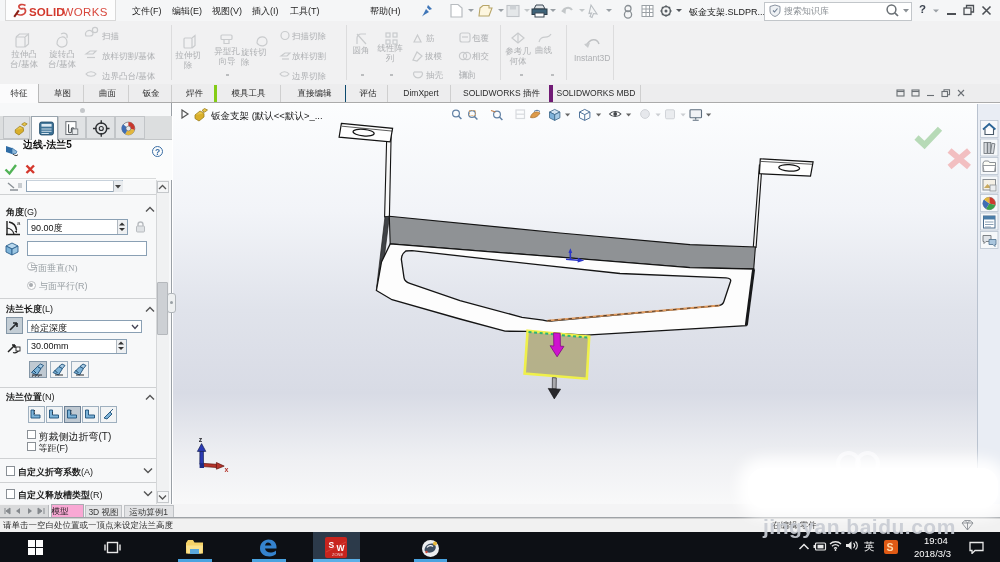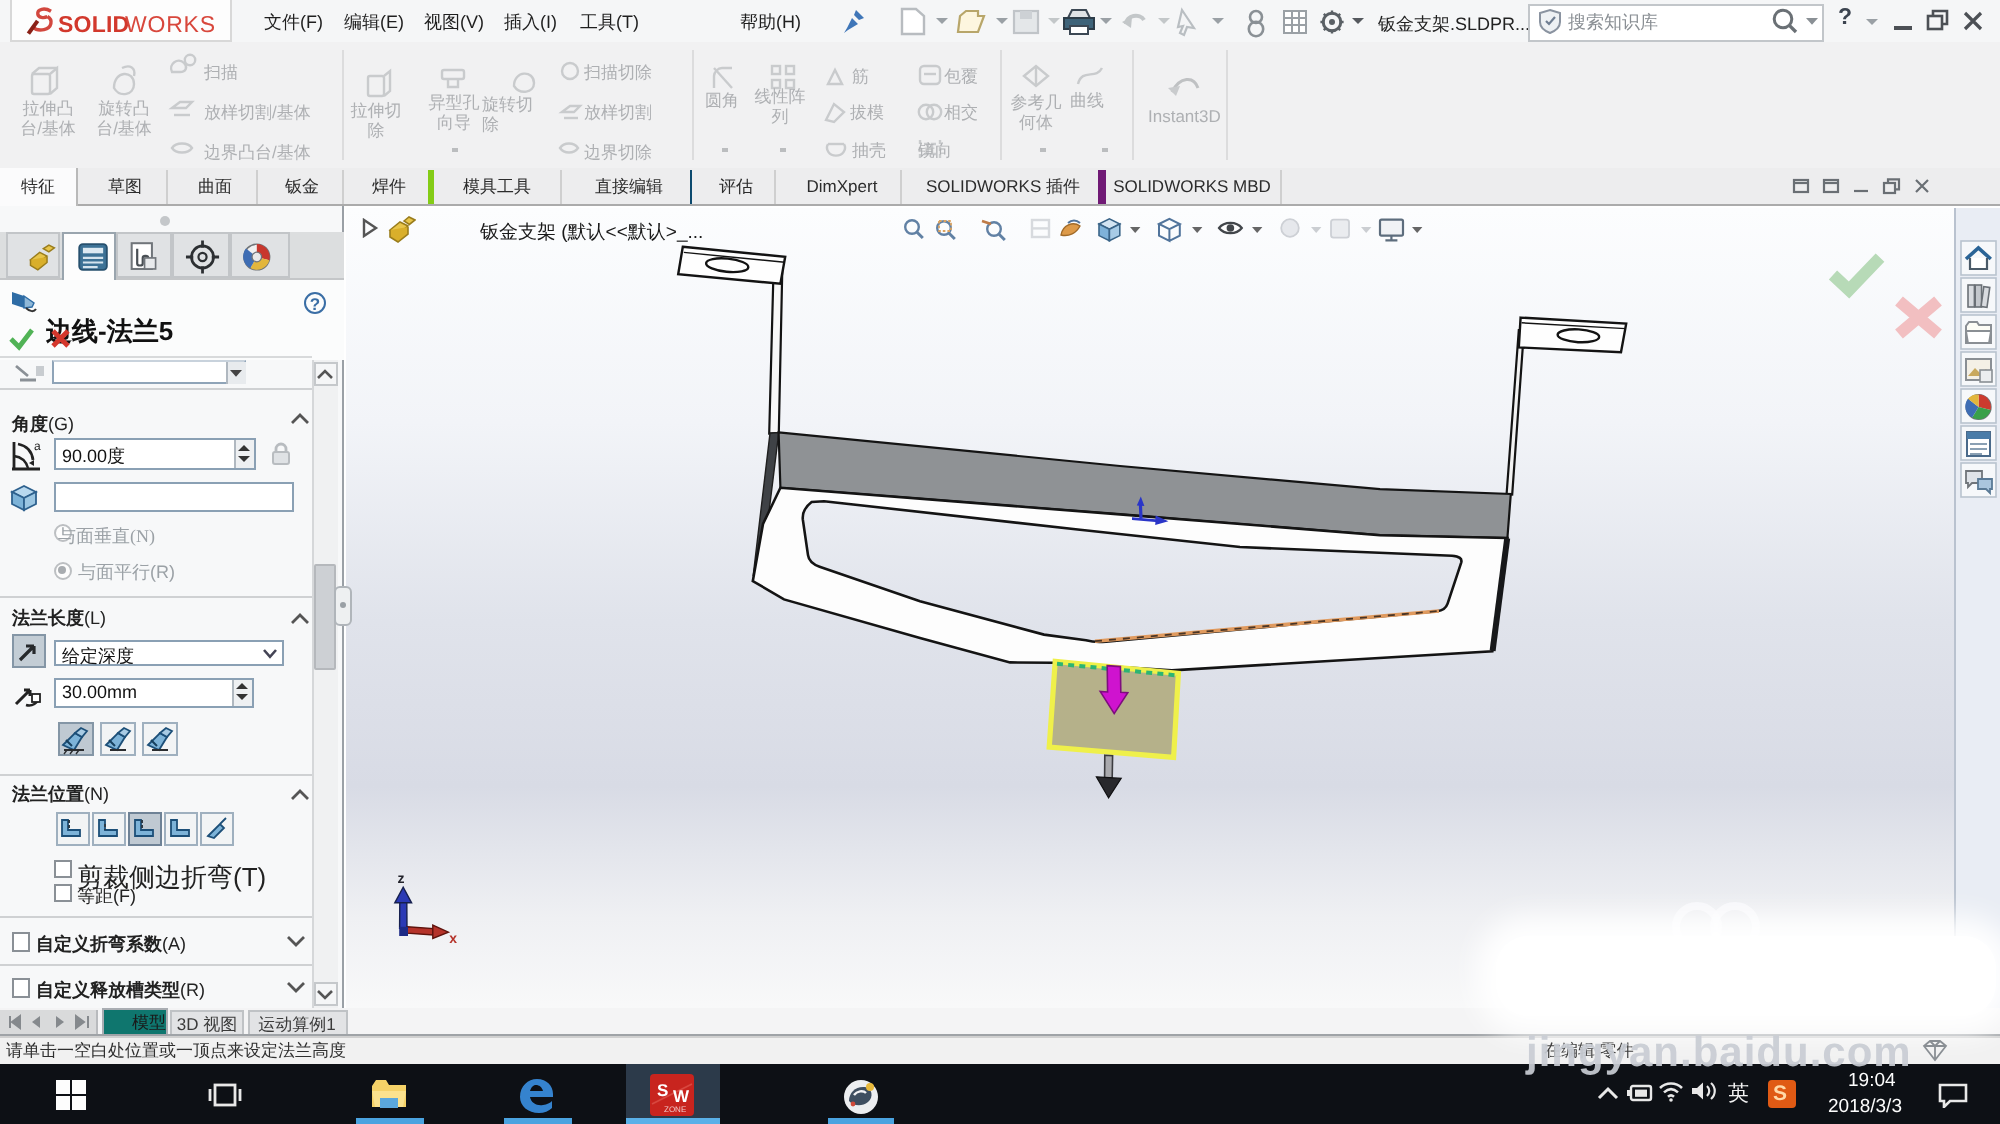--- a/index.html
+++ b/index.html
@@ -257,21 +257,21 @@
     <path d="M126.5,18.5 a7,7 0 0 1 -2.4,-10.6 l5.9,4.6 z" fill="#3e6db4"></path>
     <circle cx="130" cy="12.5" r="2.6" fill="#e8e8e8" stroke="#707478" stroke-width="0.7"></circle>
   </svg>
 
   <div class="a" style="left:0;top:37px;width:172px;height:40px;background:#fbfcfc;"></div>
   <svg class="a" style="left:4px;top:40px" width="16" height="16" viewBox="0 0 16 16">
     <path d="M2,3 l6,2 v6 l-6,-2 z" fill="#2e6ca5"></path>
     <path d="M8,5 l5,3.5 -1,2 -4,0.5 z" fill="#8fb8d8" stroke="#2e6ca5" stroke-width="0.7"></path>
     <path d="M9,11 c2,2 4,2 5,0.5" fill="none" stroke="#333" stroke-width="1"></path>
   </svg>
-  <div class="a txt" style="left:23px;top:54px;font-size:13px;font-weight:bold;color:#111;">边线-法兰5</div>
+  <div class="a txt" style="left:23px;top:35px;font-size:10px;font-weight:bold;color:#111;">边线-法兰5</div>
   <div class="a" style="left:152px;top:43px;width:11px;height:11px;border:1.4px solid #3a6ea5;border-radius:50%;color:#3a6ea5;font-size:8.5px;font-weight:bold;text-align:center;line-height:10px;box-sizing:border-box;">?</div>
   <svg class="a" style="left:4px;top:59px" width="40" height="14" viewBox="0 0 40 14">
     <path d="M1.5,7.5 l4,4 6.5,-8.5" fill="none" stroke="#51b356" stroke-width="2.4"></path>
     <path d="M22.5,3.5 l7.5,7.5 m0,-7.5 l-7.5,7.5" stroke="#d4372c" stroke-width="2.4"></path>
   </svg>
   <div class="a" style="left:0;top:75px;width:156px;height:1px;background:#d8dadb;"></div>
 
   <svg class="a" style="left:7px;top:78px" width="16" height="11" viewBox="0 0 16 11">
       <path d="M1,2 l6,5 M3,9 h8" stroke="#8a9096" stroke-width="1.4" fill="none"></path>
       <rect x="11" y="2" width="4" height="5" fill="#c8ccd0"></rect>
@@ -377,21 +377,21 @@
     <g stroke="#1c4f78" stroke-width="0.9" fill="#7db3d8">
       <path d="M3,4 v8 h9 v-3 h-6 v-5 z"></path>
       <path d="M21,4 v8 h9 v-3 h-6 v-5 z" transform="translate(0.5,0)"></path>
       <path d="M39.5,4 v8 h9 v-3 h-6 v-5 z"></path>
       <path d="M57.5,4 v8 h9 v-3 h-6 v-5 z"></path>
       <path d="M76,12 l6,-6 2,2 -5,5 z M82,6 l3,-3"></path>
     </g>
     <path d="M6.5,4 v5 M24.5,6 v3 M43,4 v5" stroke="#2c3a46" stroke-width="1" stroke-dasharray="1.5,1"></path>
   </svg>
   <div class="a" style="left:27px;top:327px;width:9px;height:9px;background:#fff;border:1px solid #8a9096;box-sizing:border-box;"></div>
-  <div class="a txt" style="left:38.5px;top:327px;font-size:13px;color:#222;">剪裁侧边折弯(T)</div>
+  <div class="a txt" style="left:38.5px;top:327px;font-size:10px;color:#222;">剪裁侧边折弯(T)</div>
   <div class="a" style="left:27px;top:339px;width:9px;height:9px;background:#fff;border:1px solid #8a9096;box-sizing:border-box;"></div>
   <div class="a txt" style="left:38.5px;top:338.5px;font-size:9px;color:#222;">等距(F)</div>
   <div class="a" style="left:0;top:355px;width:156px;height:1px;background:#cfd1d3;"></div>
 
   <div class="a" style="left:5.5px;top:363px;width:9.5px;height:9.5px;background:#fff;border:1px solid #8a9096;box-sizing:border-box;"></div>
   <div class="a txt" style="left:18px;top:362.5px;font-size:9px;font-weight:bold;color:#222;">自定义折弯系数<span style="font-weight:normal">(A)</span></div>
   <svg class="a" style="left:143px;top:364px" width="10" height="7" viewBox="0 0 10 7">
       <path d="M1,1.5 l4,4 4,-4" fill="none" stroke="#555" stroke-width="1.4"></path>
     </svg>
   <div class="a" style="left:0;top:379px;width:156px;height:1px;background:#cfd1d3;"></div>
@@ -419,21 +419,21 @@
 <div id="viewport" style="position:absolute;left:173px;top:104px;width:804px;height:413px;background:linear-gradient(180deg,#fcfdfe 0%,#f2f4f8 26%,#e0e3eb 50%,#d8dbe5 70%,#eff0f3 86%,#fbfbfb 100%);overflow:hidden;">
 
   <svg class="a" style="left:7px;top:5px" width="10" height="10" viewBox="0 0 10 10">
       <path d="M2,1 l6,4 -6,4 z" fill="none" stroke="#555" stroke-width="1.2"></path>
     </svg>
   <svg class="a" style="left:20px;top:3px" width="15" height="15" viewBox="0 0 15 15">
     <path d="M2,8 l5,-4 4,2 -5,4 z" fill="#e8c54a" stroke="#9a7d1c" stroke-width="0.8"></path>
     <path d="M2,8 v3.5 l4,2.5 5,-4 v-3.5" fill="#d9af2b" stroke="#9a7d1c" stroke-width="0.8"></path>
     <path d="M9,3.5 l2.5,-2 3,1.5 -2.8,2.2 z" fill="#e8c54a" stroke="#9a7d1c" stroke-width="0.8"></path>
   </svg>
-  <div class="a txt" style="left:38px;top:6px;font-size:9.5px;color:#1a1a1a;margin-left:29px;">钣金支架 (默认&lt;&lt;默认&gt;_...</div>
+  <div class="a txt" style="left:38px;top:6px;font-size:9.5px;color:#1a1a1a;">钣金支架 (默认&lt;&lt;默认&gt;_...</div>
 
   <svg class="a" style="left:272px;top:3px" width="445" height="17" viewBox="0 0 445 17">
     <g fill="none" stroke="#51749b" stroke-width="1.2" opacity="0.9">
       <circle cx="11" cy="6.5" r="3.4"></circle>
         <path d="M13.4,9 l3,3" stroke-width="1.5"></path>
       <circle cx="27" cy="7" r="3.4"></circle>
         <path d="M29.4,9.5 l3,3" stroke-width="1.5"></path>
         <rect x="24.5" y="3.5" width="6" height="5" stroke="#d89a50" stroke-width="0.9" stroke-dasharray="1.3,1"></rect>
       <circle cx="52" cy="7.5" r="3.4"></circle>
         <path d="M54.4,10 l3,3" stroke-width="1.5"></path>
@@ -590,21 +590,21 @@
   <div class="a" style="left:0;top:504px;width:1000px;height:13.5px;background:#f4f4f5;border-bottom:1px solid #9fa3a7;box-sizing:border-box;"></div>
   <div class="a" style="left:0;top:504.5px;width:49px;height:12.5px;background:#d9dadb;border-right:1px solid #b8babd;box-sizing:border-box;"></div>
   <svg class="a" style="left:2px;top:506px" width="46" height="10" viewBox="0 0 46 10">
     <g fill="#85898d">
         <path d="M3,2 v6 M8,2 l-4,3 4,3 z" stroke="#85898d" stroke-width="1"></path>
         <path d="M18,2 l-4,3 4,3 z"></path>
         <path d="M26,2 l4,3 -4,3 z"></path>
         <path d="M36,2 l4,3 -4,3 z M42,2 v6" stroke="#85898d" stroke-width="1"></path>
       </g>
   </svg>
-  <div class="a" style="left:50.5px;top:504px;width:33.5px;height:13px;background:#0f766e;border:1px solid #a9adb2;border-bottom:none;font-size:8.5px;color:#1a1a1a;text-align:right;line-height:13px;box-sizing:border-box;">模型</div>
+  <div class="a" style="left:50.5px;top:504px;width:33.5px;height:13px;background:#f9a8d4;border:1px solid #a9adb2;border-bottom:none;font-size:8.5px;color:#1a1a1a;text-align:left;line-height:13px;box-sizing:border-box;">模型</div>
   <div class="a" style="left:85px;top:505px;width:37px;height:12px;background:#e2e3e5;border:1px solid #bfc2c5;border-bottom:none;font-size:8.5px;color:#3a3a3a;text-align:center;line-height:12px;box-sizing:border-box;">3D 视图</div>
   <div class="a" style="left:123.5px;top:505px;width:50px;height:12px;background:#e2e3e5;border:1px solid #bfc2c5;border-bottom:none;font-size:8.5px;color:#3a3a3a;text-align:center;line-height:12px;box-sizing:border-box;">运动算例1</div>
 
   <div class="a" style="left:0;top:517.5px;width:1000px;height:14px;background:#f1f1f1;border-top:1px solid #d0d0d0;box-sizing:border-box;"></div>
   <div class="a txt" style="left:3px;top:520px;font-size:8.5px;color:#2f2f2f;z-index:6;">请单击一空白处位置或一顶点来设定法兰高度</div>
   <div class="a txt" style="left:772px;top:519.5px;font-size:8.5px;color:#3f3f3f;z-index:6;">在编辑 零件</div>
   <svg class="a" style="left:959px;top:518.5px;z-index:6" width="16" height="13" viewBox="0 0 16 13">
       <path d="M3,4 l3,-2.5 h5 l3,2.5 -5.5,7 z M3,4 h11 M6,1.5 l2.5,2.5 m2.5,-2.5 l-2.5,2.5 m0,0 l0,7" fill="none" stroke="#8a8f94" stroke-width="0.9"></path>
     </svg>
 

